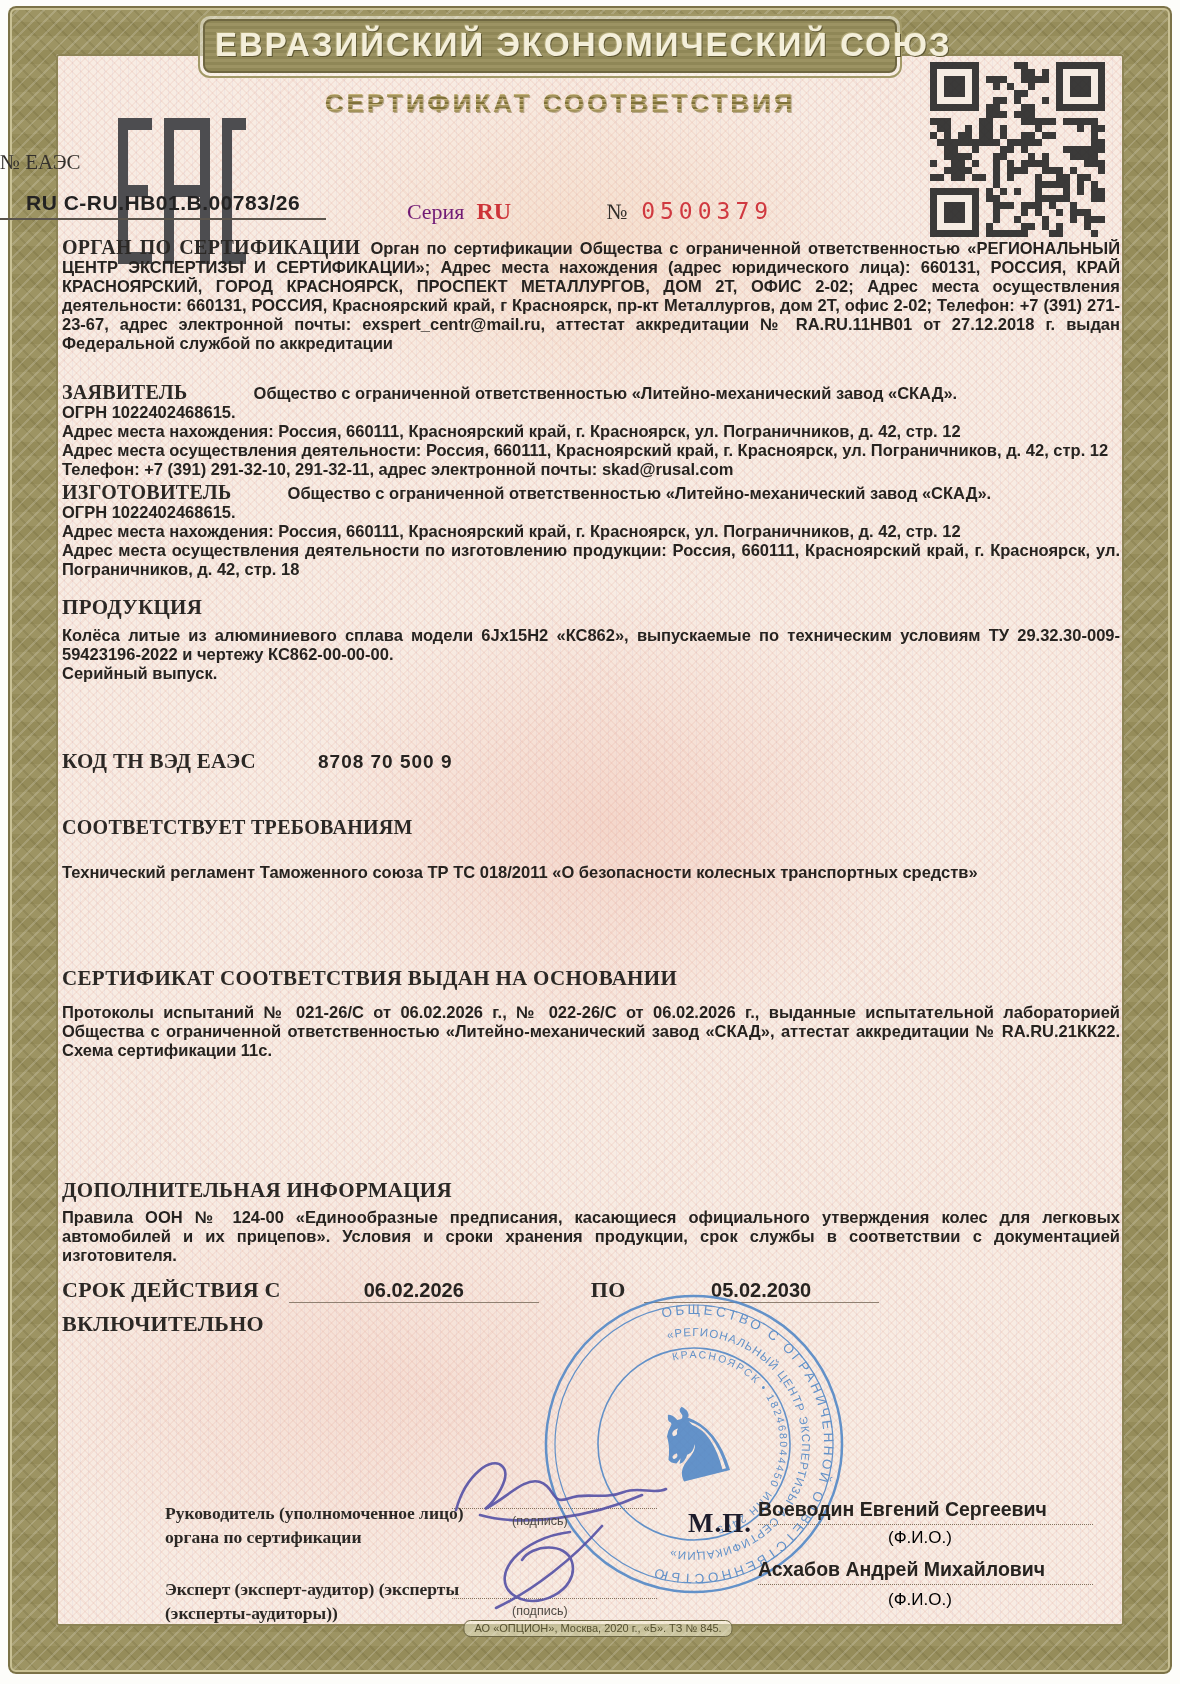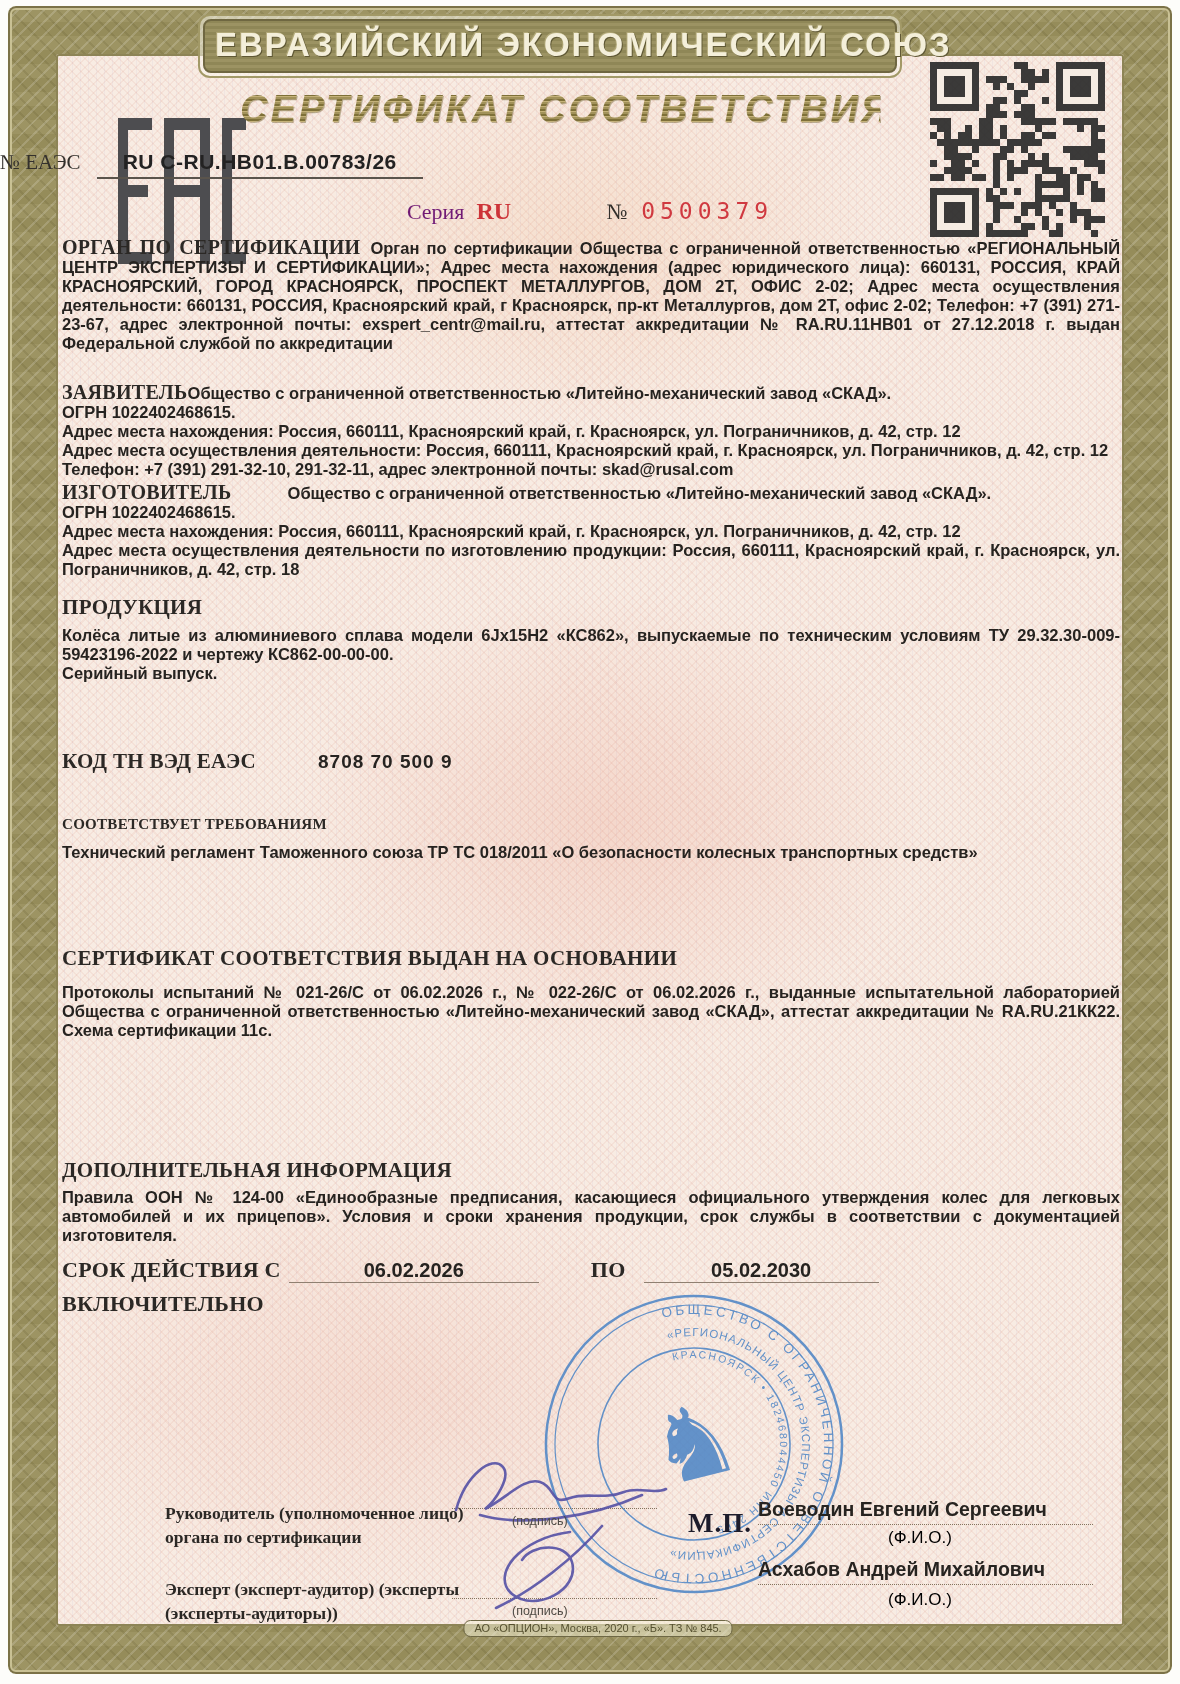--- a/index.html
+++ b/index.html
@@ -25,53 +25,53 @@
   
   .banner{position:absolute;left:198px;top:14px;width:694px;z-index:5;
     border:2px solid #a29967;border-radius:12px;padding:3px;background:rgba(250,248,236,.55);}
   .banner-in{border:2px solid #6f6741;border-radius:8px;padding:5px 10px 7px;text-align:center;
     background:repeating-linear-gradient(0deg,#8f8757 0 3px,#9c9363 3px 6px);}
   .banner-in span{font-weight:bold;font-size:33px;letter-spacing:2px;color:#f4efda;
     text-shadow:1px 1px 0 #5e5734, -1px -1px 0 #b1a878;white-space:nowrap;}
   .eac{position:absolute;left:118px;top:118px;z-index:4;}
   .qr{position:absolute;left:930px;top:62px;z-index:4;opacity:.92;}
   .cert-title{position:absolute;left:240px;top:88px;width:640px;z-index:4;text-align:center;
-    font-weight:bold;font-size:38px;letter-spacing:3px;white-space:nowrap;
+    font-weight:bold;font-size:26px;letter-spacing:3px;white-space:nowrap;
     background:repeating-linear-gradient(0deg,#7e7038 0 2px,#a2925a 2px 4px,#c5b279 4px 5px);
     -webkit-background-clip:text;background-clip:text;color:transparent;
-    filter:drop-shadow(1px 1px 0 rgba(110,95,45,.45));font-style:italic;}
+    filter:drop-shadow(1px 1px 0 rgba(110,95,45,.45));}
   .numrow{position:absolute;left:0;top:150px;width:1180px;z-index:4;display:flex;
-    align-items:baseline;gap:16px;}
+    align-items:baseline;gap:16px;flex-direction:column;}
   .num-label{font-family:"Liberation Serif",serif;font-size:21px;color:#33302c;}
   .num-value{font-weight:bold;font-size:21px;letter-spacing:.5px;color:#232222;
     border-bottom:2px solid #5a544c;padding:0 26px 3px;}
   .serrow{position:absolute;left:0;top:198px;width:1180px;z-index:4;display:flex;
     justify-content:center;align-items:baseline;}
   .ser-label{font-family:"Liberation Serif",serif;font-size:22px;color:#701a75;}
   .ser-ru{font-family:"Liberation Serif",serif;font-weight:bold;font-size:24px;color:#cd3338;margin-left:12px;}
   .ser-no{font-family:"Liberation Serif",serif;font-size:22px;color:#33302c;margin-left:95px;}
   .ser-num{font-family:"DejaVu Sans Mono",monospace;font-size:23px;letter-spacing:5px;color:#d03940;margin-left:14px;}
   
   .body{position:absolute;left:62px;top:238px;width:1058px;z-index:4;}
   .slabel{font-family:"Liberation Serif",serif;font-weight:bold;font-size:20px;letter-spacing:.3px;color:#2b2825;}
   .btext{font-weight:bold;font-size:16.5px;line-height:19px;color:#262320;}
   p{margin:0;}
   .just{text-align:justify;}
   .organ-label{margin-right:10px;}
-  .app-label{}
+  .app-label{margin-right:66px;}
   .man-label{margin-right:56px;}
   .mt-applicant{margin-top:30px;}
   .mt-manufacturer{margin-top:4px;}
   .mt-products{margin-top:16px;}
   .products-label{display:block;font-size:21px;margin-bottom:6px;}
   .mt-tnved{margin-top:66px;display:flex;align-items:baseline;}
   .tnved-label{font-size:21px;width:256px;}
   .tnved-value{font-weight:bold;font-size:19px;letter-spacing:1px;}
   .mt-comply{margin-top:42px;}
-  .comply-label{display:block;font-size:15px;margin-bottom:10px;}
+  .comply-label{display:block;font-size:20px;margin-bottom:24px;}
   .mt-basis{margin-top:84px;}
   .basis-label{display:block;font-size:21px;margin-bottom:12px;}
   .mt-addinfo{margin-top:118px;}
   .addinfo-label{display:block;font-size:21px;margin-bottom:5px;}
   .validity{margin-top:12px;display:flex;align-items:baseline;}
   .validity .slabel{font-size:22px;}
   .vdate{font-weight:bold;font-size:20px;border-bottom:1px solid #8f8071;text-align:center;}
   .vdate1{width:250px;margin-left:8px;}
   .vpo{margin-left:52px;font-size:22px;}
   .vdate2{width:235px;margin-left:18px;}

